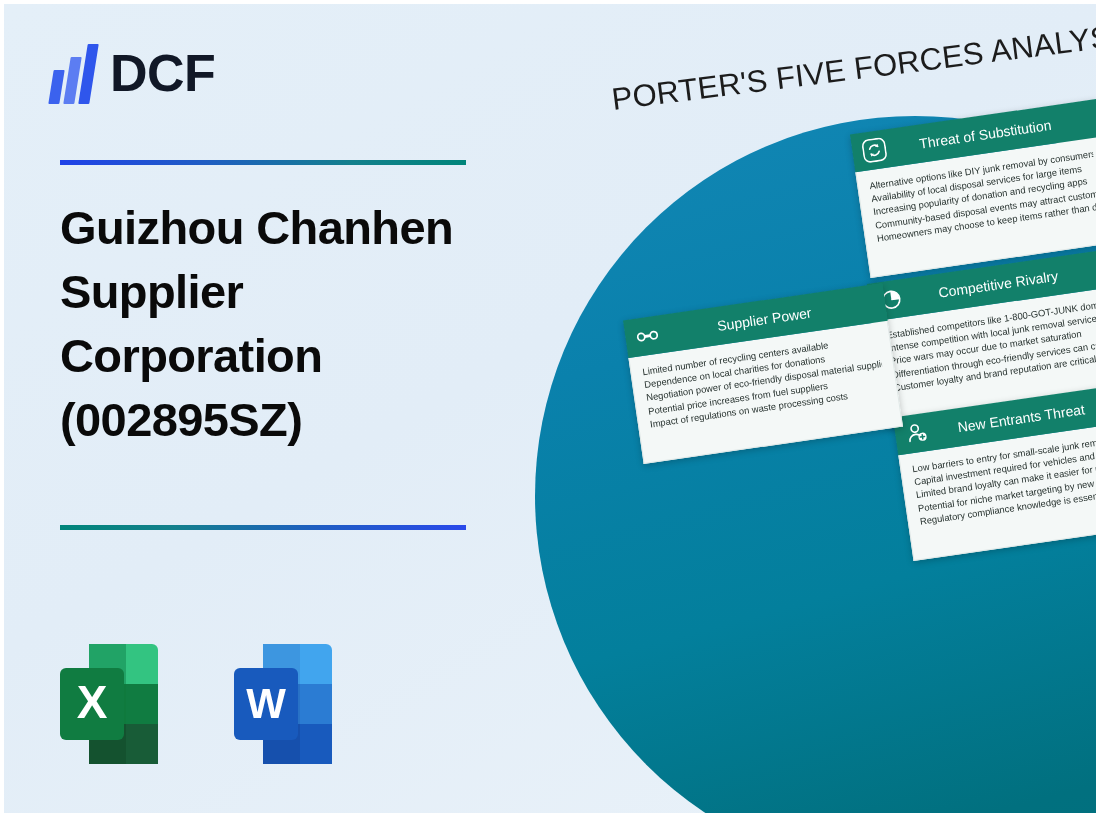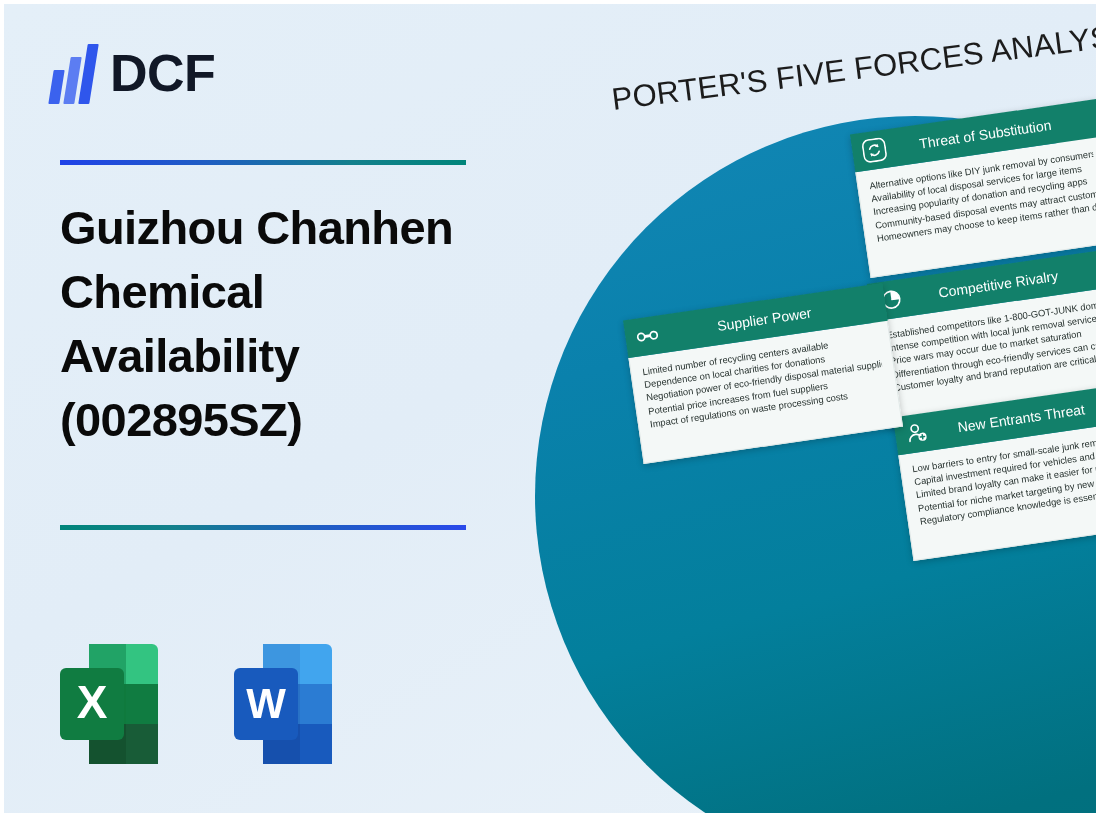--- a/index.html
+++ b/index.html
@@ -221,21 +221,21 @@
         <span class="logo-bar b1"></span>
         <span class="logo-bar b2"></span>
         <span class="logo-bar b3"></span>
       </div>
       <div id="logo-text">DCF</div>
     </div>
 
     <div class="divider" id="divider-top"></div>
     <div class="divider" id="divider-bottom"></div>
 
-    <div id="company-title">Guizhou Chanhen Chemical Availability (002895SZ)</div>
+    <div id="company-title">Guizhou Chanhen Supplier Corporation (002895SZ)</div>
 
     <div id="office-icons">
 
       <div class="office-icon" id="excel-icon">
         <svg viewBox="0 0 102 124" width="102" height="124">
           <rect x="31" y="2" width="69" height="120" rx="6" fill="#33c481"></rect>
           <rect x="31" y="2" width="37" height="120" fill="#21a366"></rect>
           <rect x="31" y="42" width="69" height="40" fill="#107c41"></rect>
           <rect x="31" y="82" width="69" height="40" fill="#185c37"></rect>
           <rect x="31" y="42" width="37" height="40" fill="#0f7a3d"></rect>

